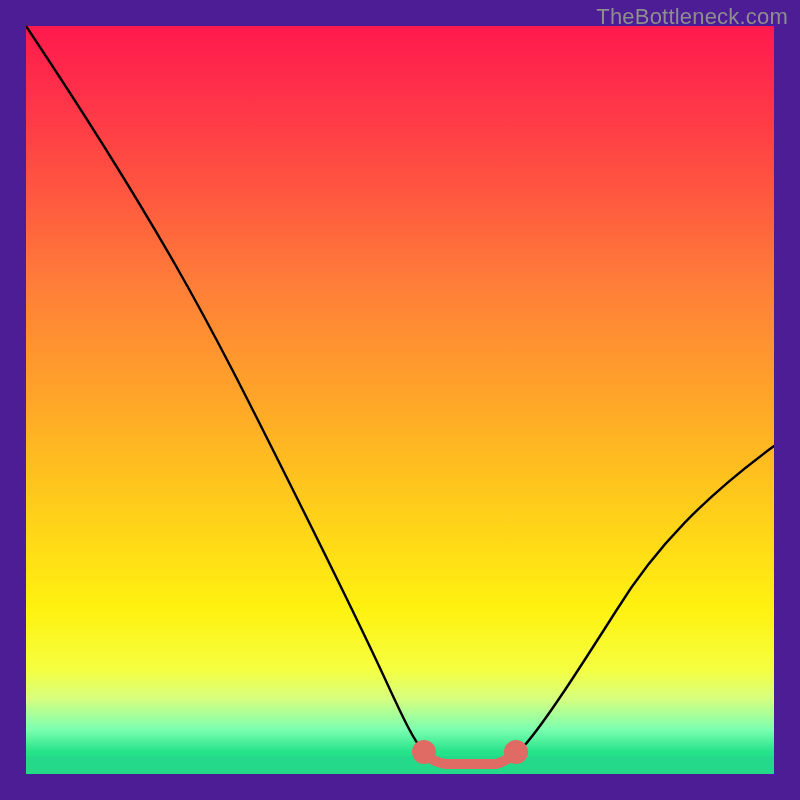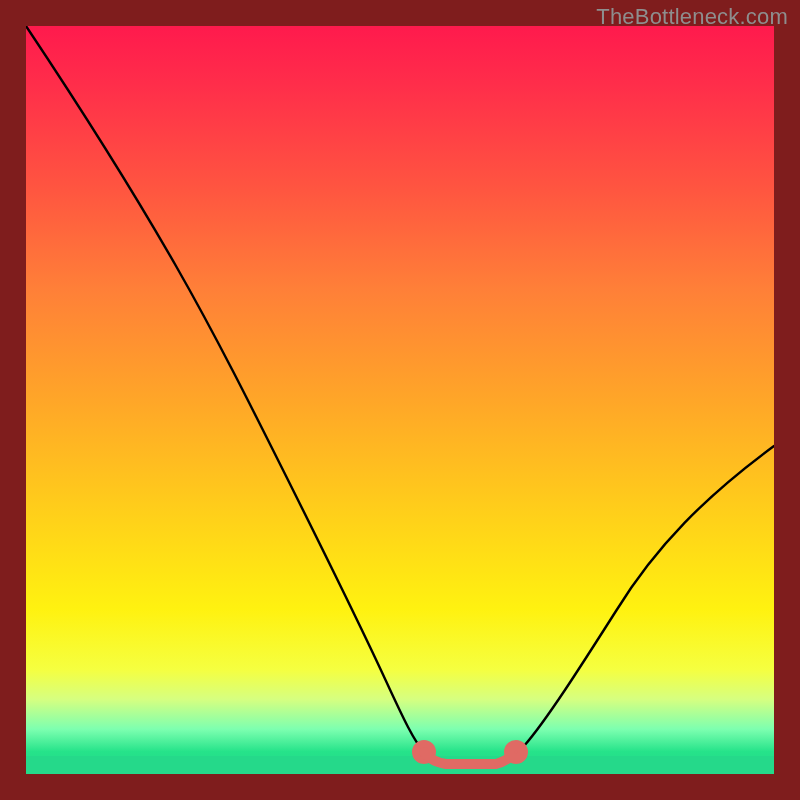--- a/index.html
+++ b/index.html
@@ -10,21 +10,21 @@
     background: #000;
     overflow: hidden;
     font-family: Arial, Helvetica, sans-serif;
   }
   .frame {
     position: absolute;
     left: 0;
     top: 0;
     width: 800px;
     height: 800px;
-    background: #7f1d1d;
+    background: #4c1d95;
   }
   .plot {
     position: absolute;
     left: 26px;
     top: 26px;
     width: 748px;
     height: 748px;
     overflow: hidden;
   }
   .gradient {

